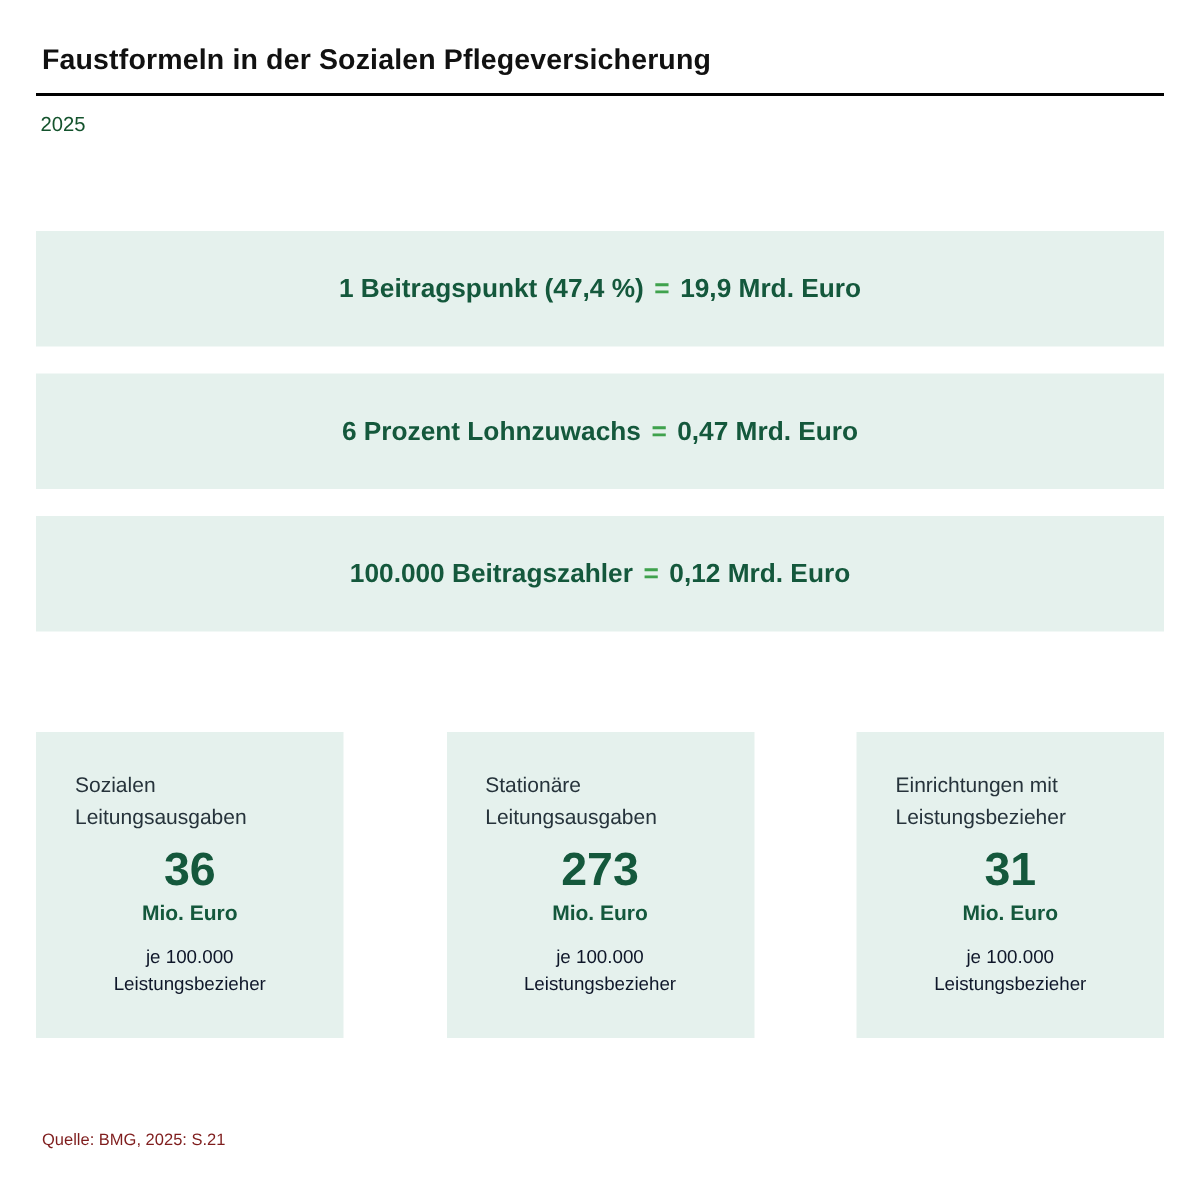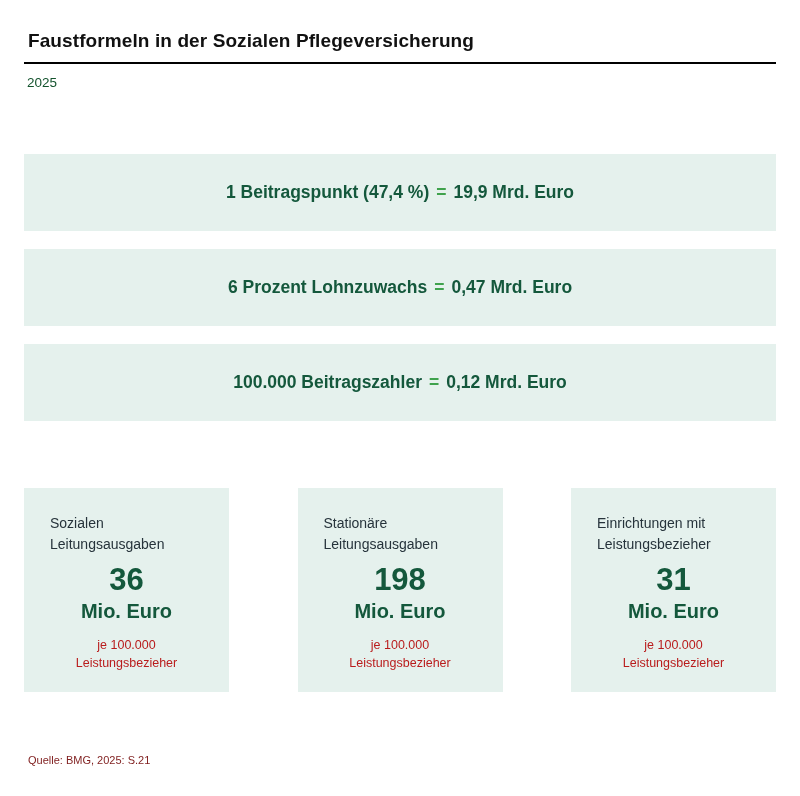--- a/index.html
+++ b/index.html
@@ -71,30 +71,30 @@
     text-align: center;
     margin-top: 9px;
     font-size: 31px;
     line-height: 1;
     font-weight: 700;
     color: #14583c;
   }
   .card-unit {
     text-align: center;
     margin-top: 5px;
-    font-size: 20px;
+    font-size: 14px;
     font-weight: 700;
     color: #14583c;
   }
   .card-per {
     text-align: center;
     margin-top: 13px;
     font-size: 12.5px;
     line-height: 18.5px;
-    color: #b91c1c;
+    color: #0f172a;
   }
 
   .footer {
     margin: 62px 24px 0 28px;
     font-size: 11px;
     color: #7f1d1d;
   }
 </style>
 </head>
 <body>
@@ -136,21 +136,21 @@
         <div>je 100.000</div>
         <div>Leistungsbezieher</div>
       </div>
     </div>
 
     <div class="card">
       <div class="card-title">
         <div>Stationäre</div>
         <div>Leitungsausgaben</div>
       </div>
-      <div class="card-value">198</div>
+      <div class="card-value">273</div>
       <div class="card-unit">Mio. Euro</div>
       <div class="card-per">
         <div>je 100.000</div>
         <div>Leistungsbezieher</div>
       </div>
     </div>
 
     <div class="card">
       <div class="card-title">
         <div>Einrichtungen mit</div>

